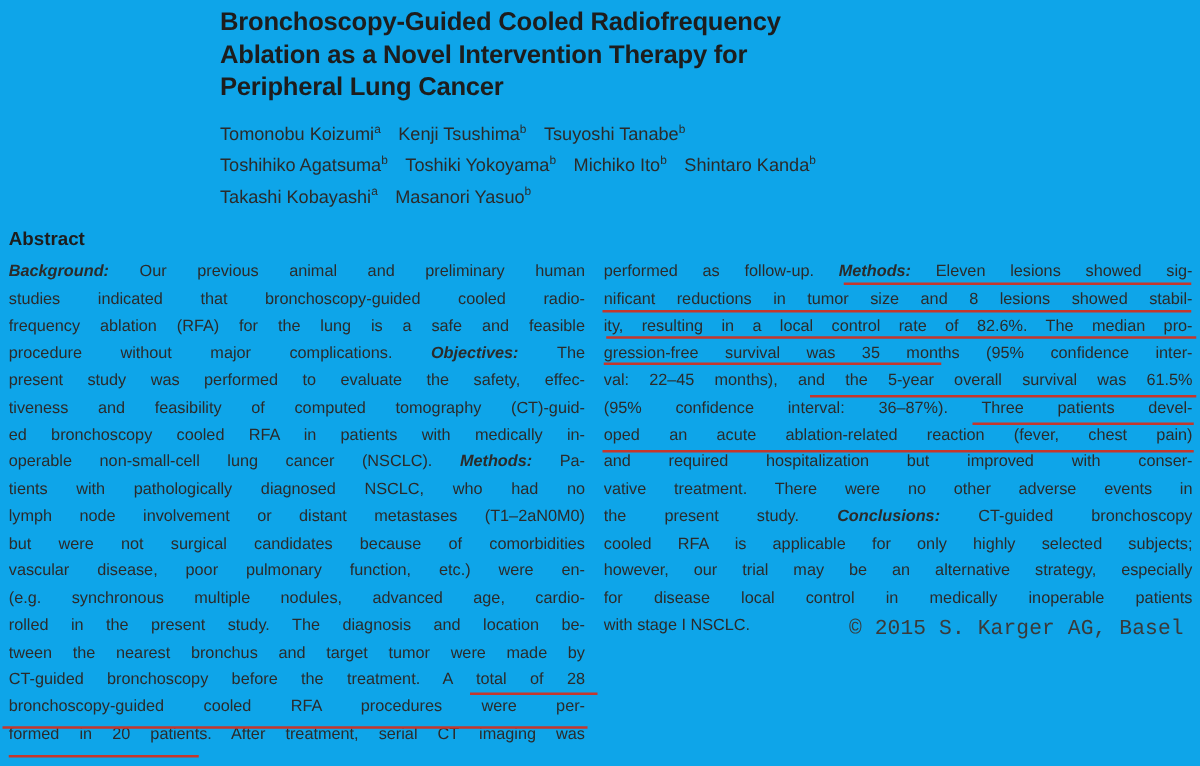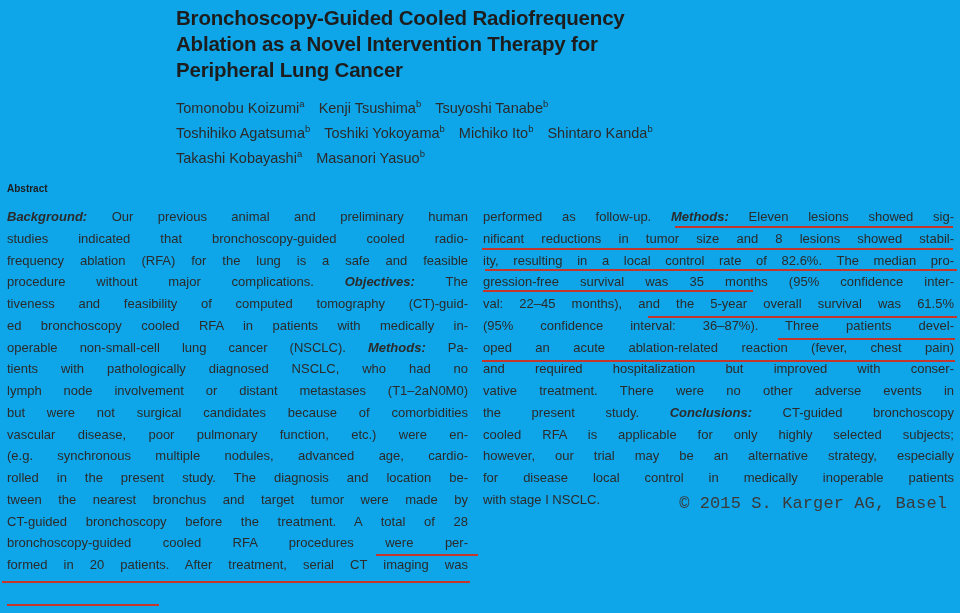--- a/index.html
+++ b/index.html
@@ -10,21 +10,21 @@
   .title-block{position:absolute;left:176px;top:5px;}
   .title-line{
     font-weight:bold;font-size:20.5px;line-height:26px;color:#1d1d1d;letter-spacing:-0.2px;
     white-space:nowrap;
   }
   .authors{position:absolute;left:176px;top:96px;font-size:14.5px;color:#2b2b2b;}
   .author-row{height:25px;line-height:25px;white-space:nowrap;}
   .author{margin-right:14px;}
   .author sup{font-size:9.5px;line-height:0;vertical-align:super;}
   .abstract-heading{
-    position:absolute;left:7px;top:183px;font-weight:bold;font-size:10px;color:#1d1d1d;
+    position:absolute;left:7px;top:183px;font-weight:bold;font-size:15px;color:#1d1d1d;
   }
   .col{position:absolute;top:206px;font-size:13px;color:#2b2b2b;}
   .col-left{left:7px;width:461px;}
   .col-right{left:483px;width:471px;}
   .tline{
     height:21.75px;line-height:21.75px;overflow:hidden;
     text-align:justify;text-align-last:justify;
   }
   .tline.nojust{text-align:left;text-align-last:left;}
   .kw{font-weight:bold;font-style:italic;}
@@ -50,20 +50,21 @@
       <div class="author-row"><span class="author">Takashi Kobayashi<sup>a</sup></span><span class="author">Masanori Yasuo<sup>b</sup></span></div>
     </div>
 
   <div class="abstract-heading">Abstract</div>
 
   <div class="col col-left" id="col-left">
       <div class="tline"><span class="kw">Background: </span><span>Our previous animal and preliminary human</span></div>
       <div class="tline"><span>studies indicated that bronchoscopy-guided cooled radio-</span></div>
       <div class="tline"><span>frequency ablation (RFA) for the lung is a safe and feasible</span></div>
       <div class="tline"><span>procedure without major complications. </span><span class="kw">Objectives: </span><span>The</span></div>
+      <div class="tline"><span>present study was performed to evaluate the safety, effec-</span></div>
       <div class="tline"><span>tiveness and feasibility of computed tomography (CT)-guid-</span></div>
       <div class="tline"><span>ed bronchoscopy cooled RFA in patients with medically in-</span></div>
       <div class="tline"><span>operable non-small-cell lung cancer (NSCLC). </span><span class="kw">Methods: </span><span>Pa-</span></div>
       <div class="tline"><span>tients with pathologically diagnosed NSCLC, who had no</span></div>
       <div class="tline"><span>lymph node involvement or distant metastases (T1–2aN0M0)</span></div>
       <div class="tline"><span>but were not surgical candidates because of comorbidities</span></div>
       <div class="tline"><span>vascular disease, poor pulmonary function, etc.) were en-</span></div>
       <div class="tline"><span>(e.g. synchronous multiple nodules, advanced age, cardio-</span></div>
       <div class="tline"><span>rolled in the present study. The diagnosis and location be-</span></div>
       <div class="tline"><span>tween the nearest bronchus and target tumor were made by</span></div>

